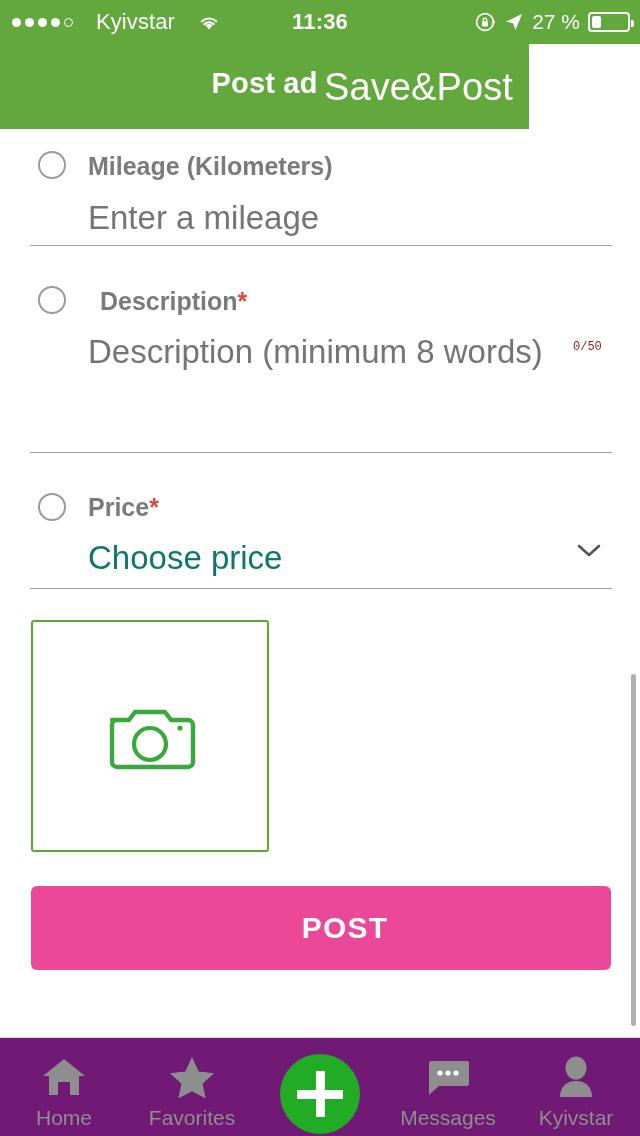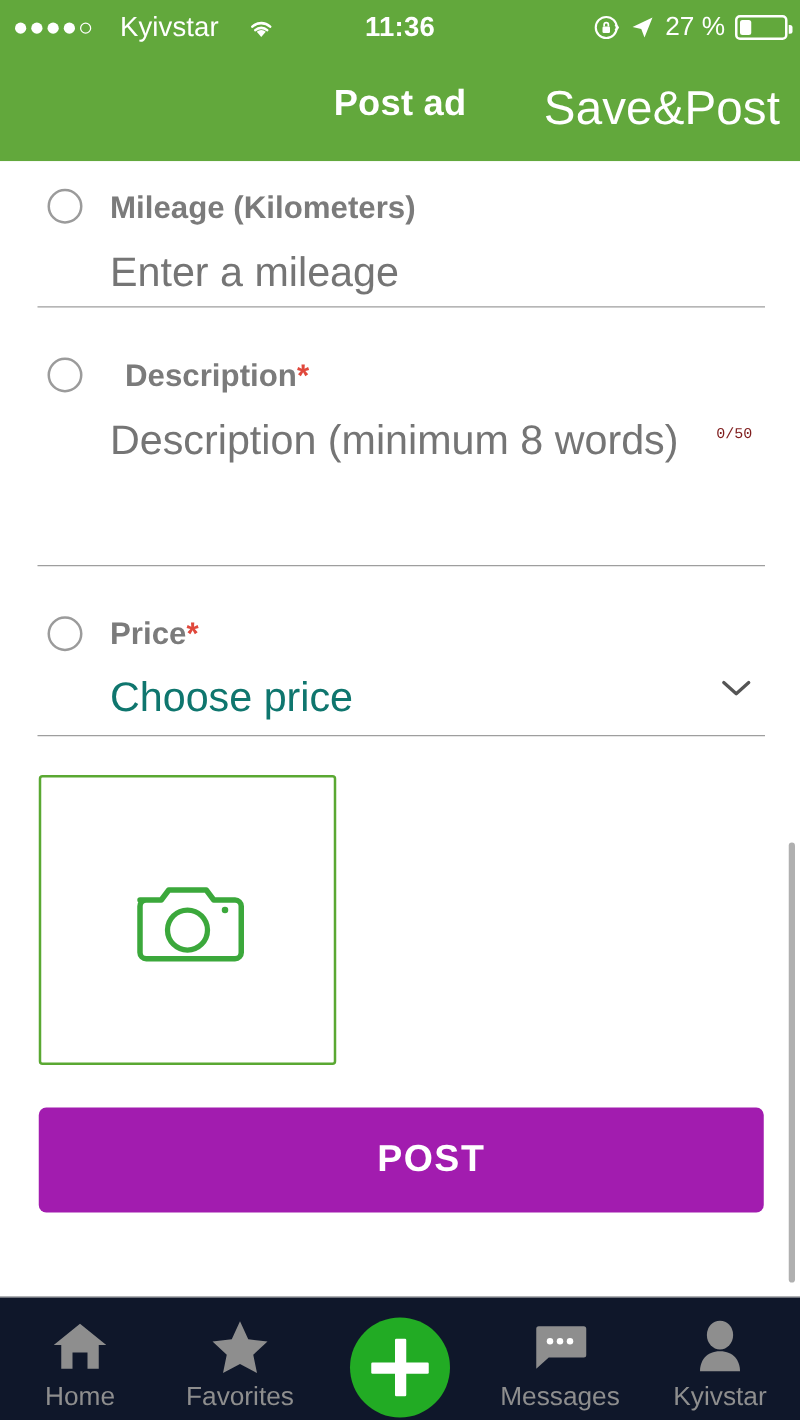--- a/index.html
+++ b/index.html
@@ -68,21 +68,21 @@
   }
   .battery-fill {
     height: 12px; margin-left: 2px;
     background: #ffffff;
     border-radius: 2px;
   }
 
   
   .nav-bar {
     position: absolute; top: 44px; left: 0;
-    width: 640px; height: 85px;
+    width: 529px; height: 85px;
     background: #62a83c;
     color: #ffffff;
     text-decoration: underline;
   }
   .nav-title {
     position: absolute; left: 0; right: 0; top: 23px;
     text-align: center;
     font-size: 29px; font-weight: bold;
     letter-spacing: 0.2px;
   }
@@ -164,21 +164,21 @@
     display: flex; align-items: center; justify-content: center;
     cursor: pointer;
   }
   .camera-icon { width: 92px; height: 72px; display: block; }
 
   
   .post-btn {
     position: absolute;
     left: 31px; top: 886px;
     width: 580px; height: 84px;
-    background: #a21caf;
+    background: #ec4899;
     border: none; border-radius: 6px;
     color: #ffffff;
     font-family: "Liberation Sans", sans-serif;
     font-size: 30px; font-weight: bold;
     letter-spacing: 1.2px;
     cursor: pointer;
     padding-left: 48px;
   }
 
   
@@ -188,21 +188,21 @@
     width: 5px; height: 352px;
     background: #b0b0b0;
     border-radius: 3px;
     cursor: pointer;
   }
 
   
   .tab-bar {
     position: absolute; left: 0; bottom: 0;
     width: 640px; height: 99px;
-    background: #0f172a;
+    background: #701a75;
     border-top: 1px solid #d2d2d2;
     display: flex;
     justify-content: space-between;
   }
   .tab-item {
     flex: 1;
     position: relative;
     display: flex; flex-direction: column;
     align-items: center; justify-content: flex-start;
     padding-top: 16px;

